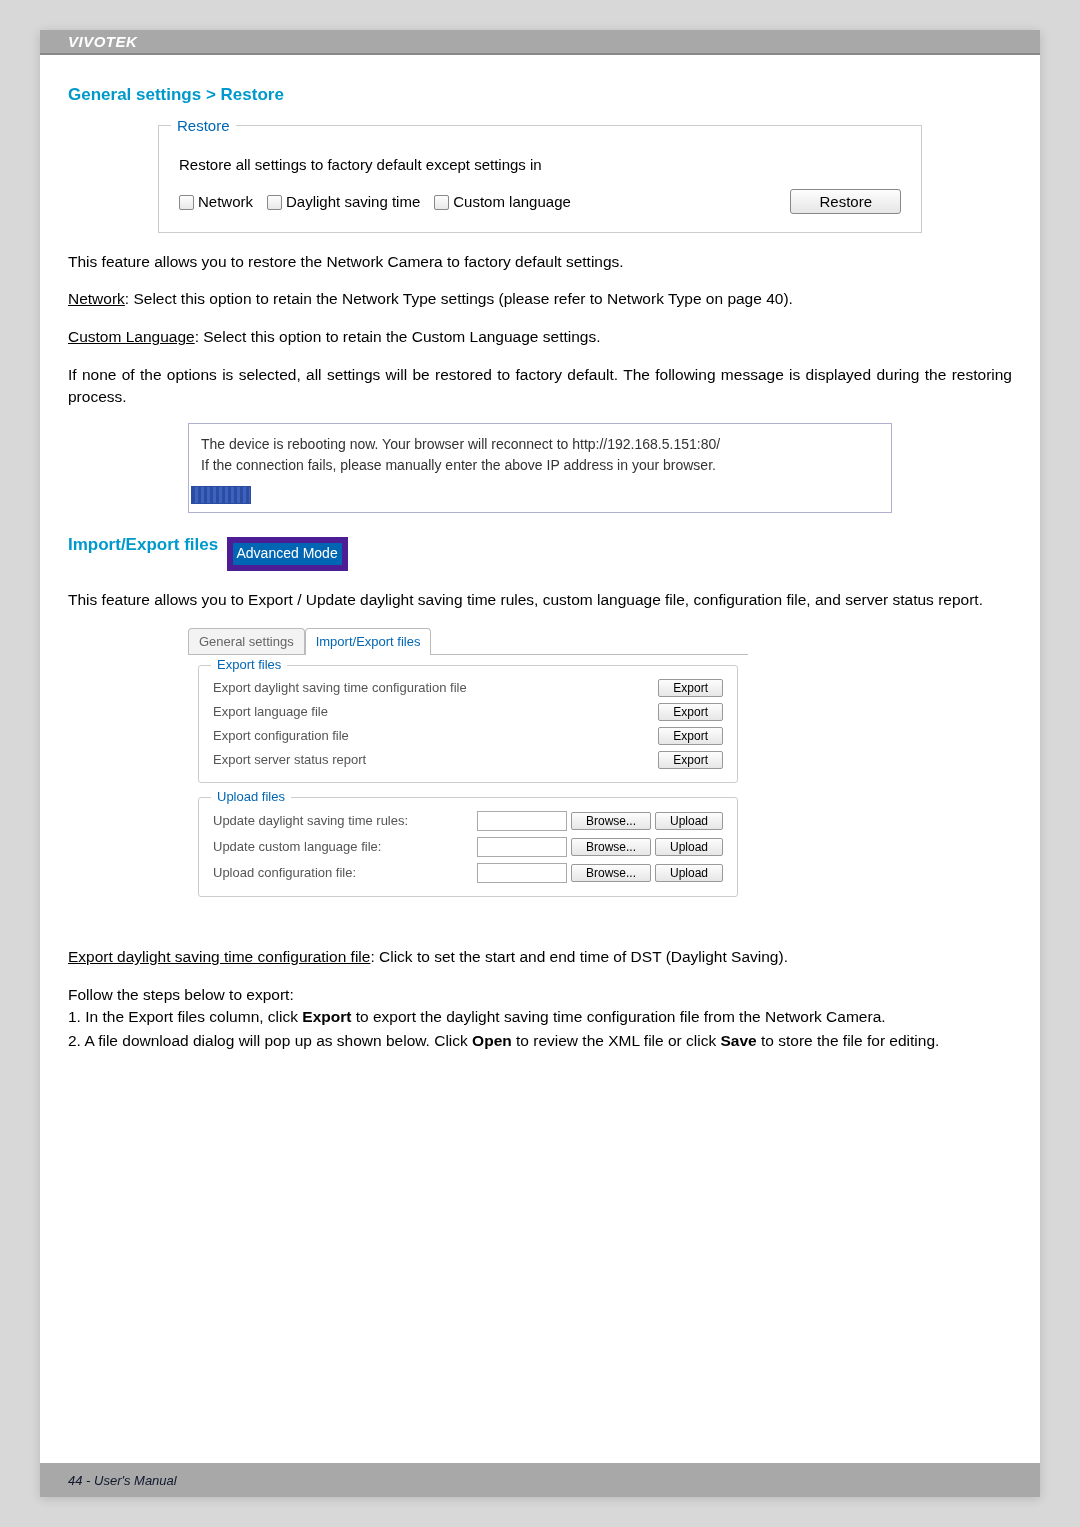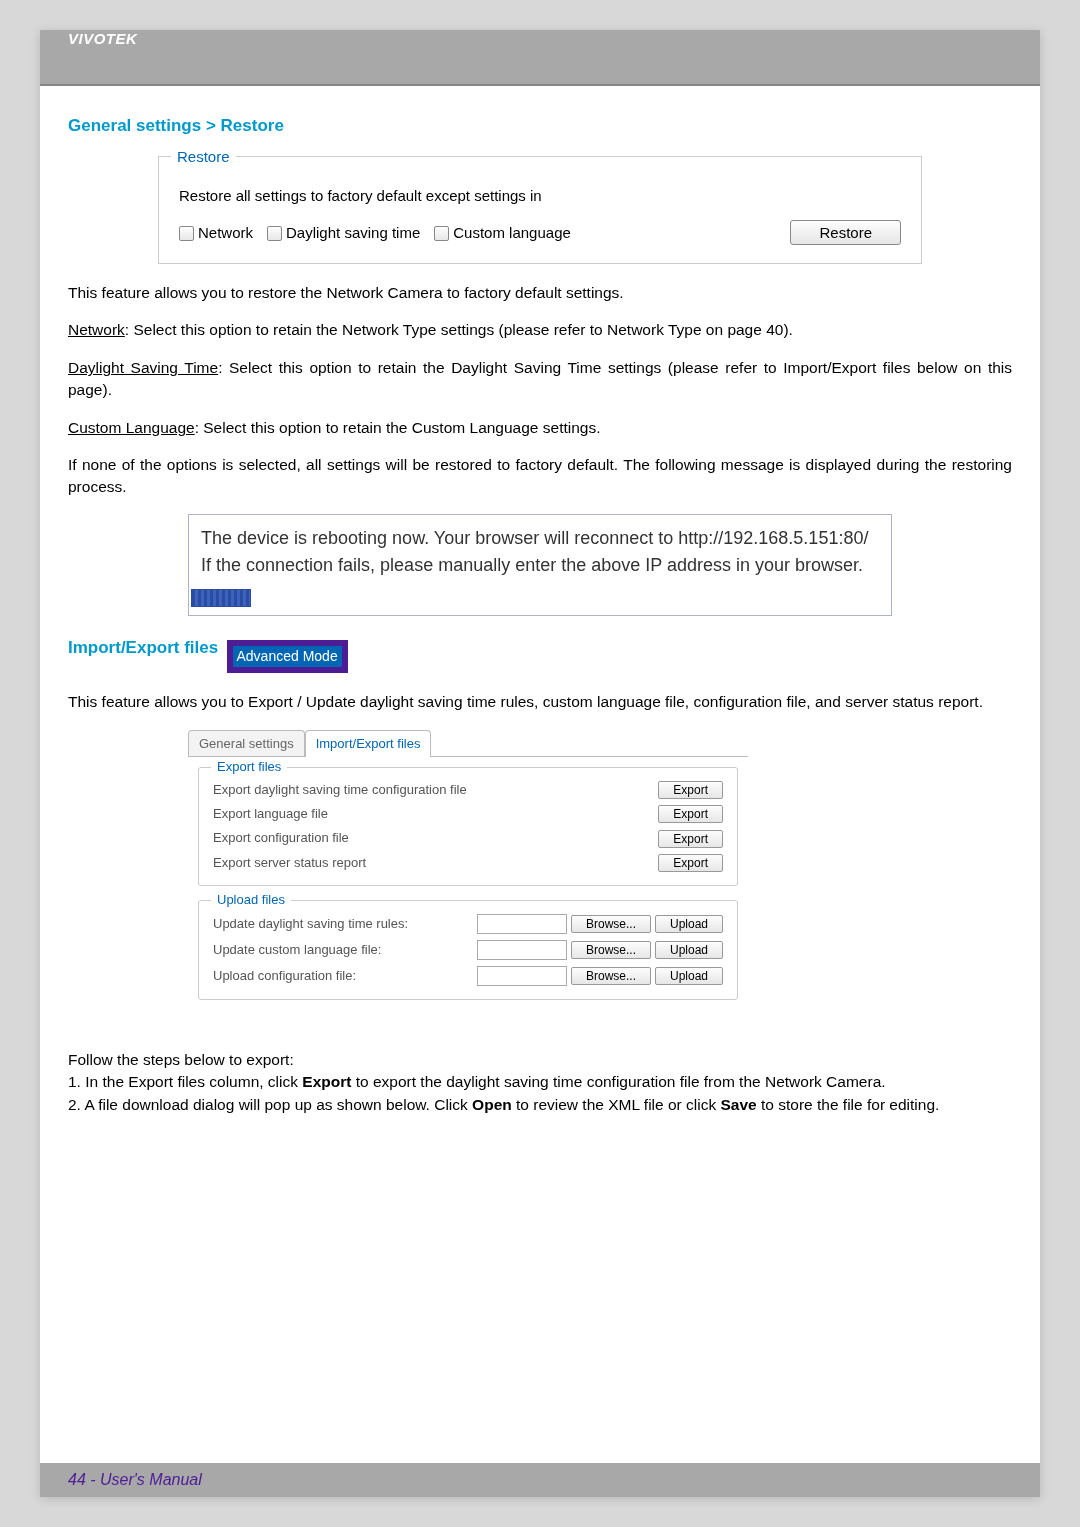--- a/index.html
+++ b/index.html
@@ -14,25 +14,25 @@
     position: absolute;
     left: 40px;
     top: 30px;
     width: 1000px;
     height: 1467px;
     background: #fff;
     box-shadow: 0 2px 10px rgba(0,0,0,0.15);
   }
   .top-band {
     background: #a8a8a8;
-    height: 56px;
+    height: 25px;
     border-bottom: 2px solid #888;
     padding-left: 28px;
     display: flex;
-    align-items: flex-start;
+    align-items: center;
   }
   .brand {
     color: #fff;
     font-style: italic;
     font-weight: bold;
     font-size: 15px;
     letter-spacing: 0.5px;
   }
   .content {
     padding: 28px 28px 0 28px;
@@ -106,21 +106,21 @@
 
   
   .reboot-box {
     margin: 10px 120px 20px 120px;
     border: 1px solid #b0b0d0;
     background: #fff;
     padding: 0;
   }
   .reboot-text {
     padding: 10px 12px 6px 12px;
-    font-size: 18px;
+    font-size: 14px;
     color: #333;
     line-height: 1.5;
   }
   .prog-wrap { padding: 0 0 4px 0; }
   .prog {
     width: 60px;
     height: 18px;
     margin: 4px 2px 4px 2px;
     background: repeating-linear-gradient(90deg,#2b4ca0 0 3px,#3d63c0 3px 6px);
     border: 1px solid #2b4ca0;
@@ -198,23 +198,23 @@
     border: 1px solid #aaa;
     background: #fff;
     margin-right: 4px;
   }
 
   .footer {
     position: absolute;
     bottom: 0; left: 0; right: 0;
     height: 34px;
     background: #a8a8a8;
-    color: #4c1d95;
+    color: #0f172a;
     font-style: italic;
-    font-size: 16px;
+    font-size: 13px;
     display: flex;
     align-items: center;
     padding-left: 28px;
   }
 
   ol.steps { padding-left: 0; list-style: none; }
   ol.steps li { text-align: justify; margin-bottom: 2px; }
   .num-indent { padding-left: 20px; text-indent: -20px; }
 </style>
 </head>
@@ -234,21 +234,20 @@
       <div class="restore-row">
         <label><input type="checkbox" class="chk" style=""><span class="chk-label">Network</span></label>
         <label><input type="checkbox" class="chk" style=""><span class="chk-label">Daylight saving time</span></label>
         <label><input type="checkbox" class="chk" style=""><span class="chk-label">Custom language</span></label>
         <button class="btn3d">Restore</button>
       </div>
     </div>
 
     <p class="para">This feature allows you to restore the Network Camera to factory default settings.</p>
     <p class="para"><span class="u">Network</span><span>: Select this option to retain the Network Type settings (please refer to Network Type on page 40).</span></p>
-    <p class="para"><span class="u">Daylight Saving Time</span><span>: Select this option to retain the Daylight Saving Time settings (please refer to Import/Export files below on this page).</span></p>
     <p class="para"><span class="u">Custom Language</span><span>: Select this option to retain the Custom Language settings.</span></p>
     <p class="para">If none of the options is selected, all settings will be restored to factory default.  The following message is displayed during the restoring process.</p>
 
     <div class="reboot-box">
       <div class="reboot-text">
         <div>The device is rebooting now. Your browser will reconnect to http://192.168.5.151:80/</div>
         <div>If the connection fails, please manually enter the above IP address in your browser.</div>
       </div>
       <div class="prog-wrap">
           <div class="prog"></div>
@@ -306,20 +305,21 @@
               <span class="lbl">Upload configuration file:</span>
               <div class="fileinput"></div>
               <button class="sbtn">Browse...</button>
               <span style="width:4px"></span>
               <button class="sbtn">Upload</button>
             </div>
         </div>
       </div>
     </div>
 
+    <p class="para"><span class="u">Export daylight saving time configuration file</span><span>: Click to set the start and end time of DST (Daylight Saving).</span></p>
 
     <p>Follow the steps below to export:</p>
     <ol class="steps">
       <li class="num-indent"><span>1. In the Export files column, click </span><span class="bold">Export</span><span> to export the daylight saving time configuration file from the Network Camera.</span></li>
       <li class="num-indent"><span>2. A file download dialog will pop up as shown below. Click </span><span class="bold">Open</span><span> to review the XML file or click </span><span class="bold">Save</span><span> to store the file for editing.</span></li>
     </ol>
   </div>
 
   <div class="footer">
     <span>44 - User's Manual</span>

